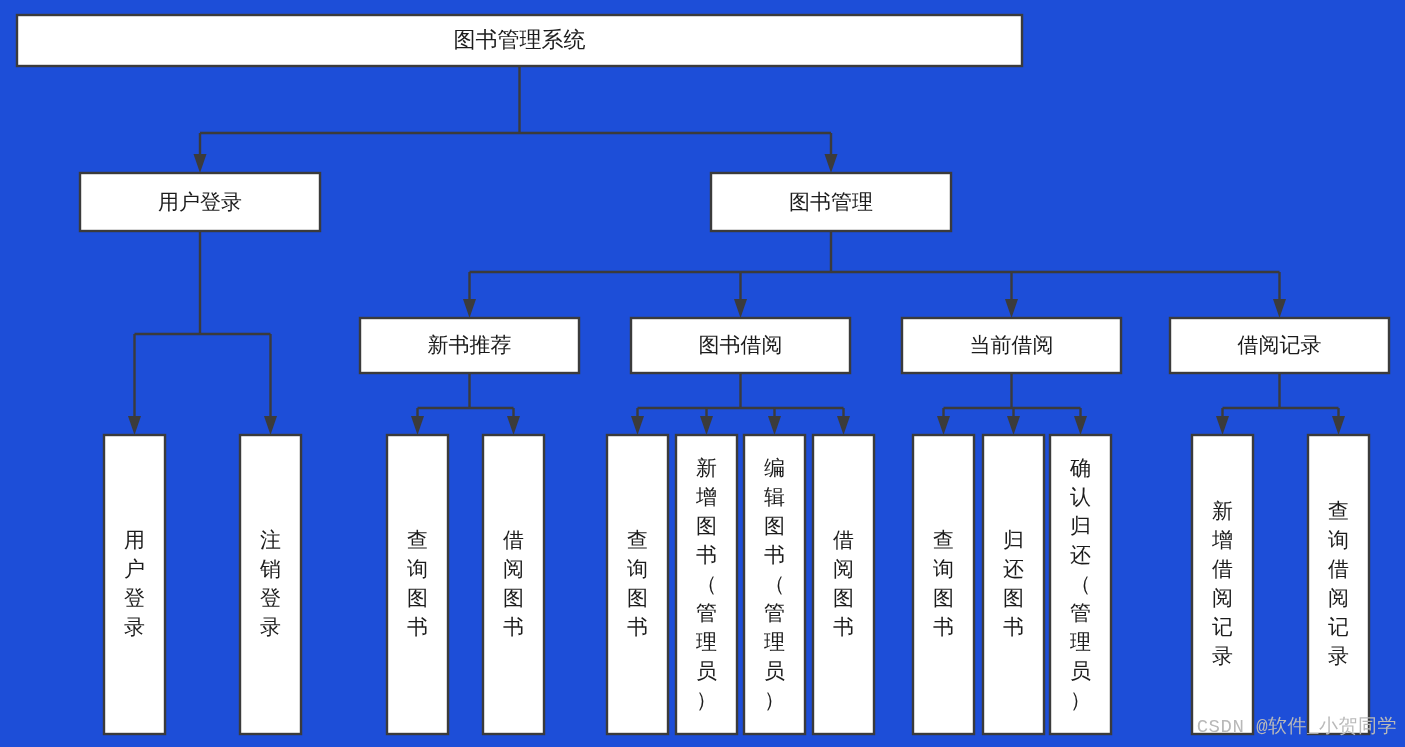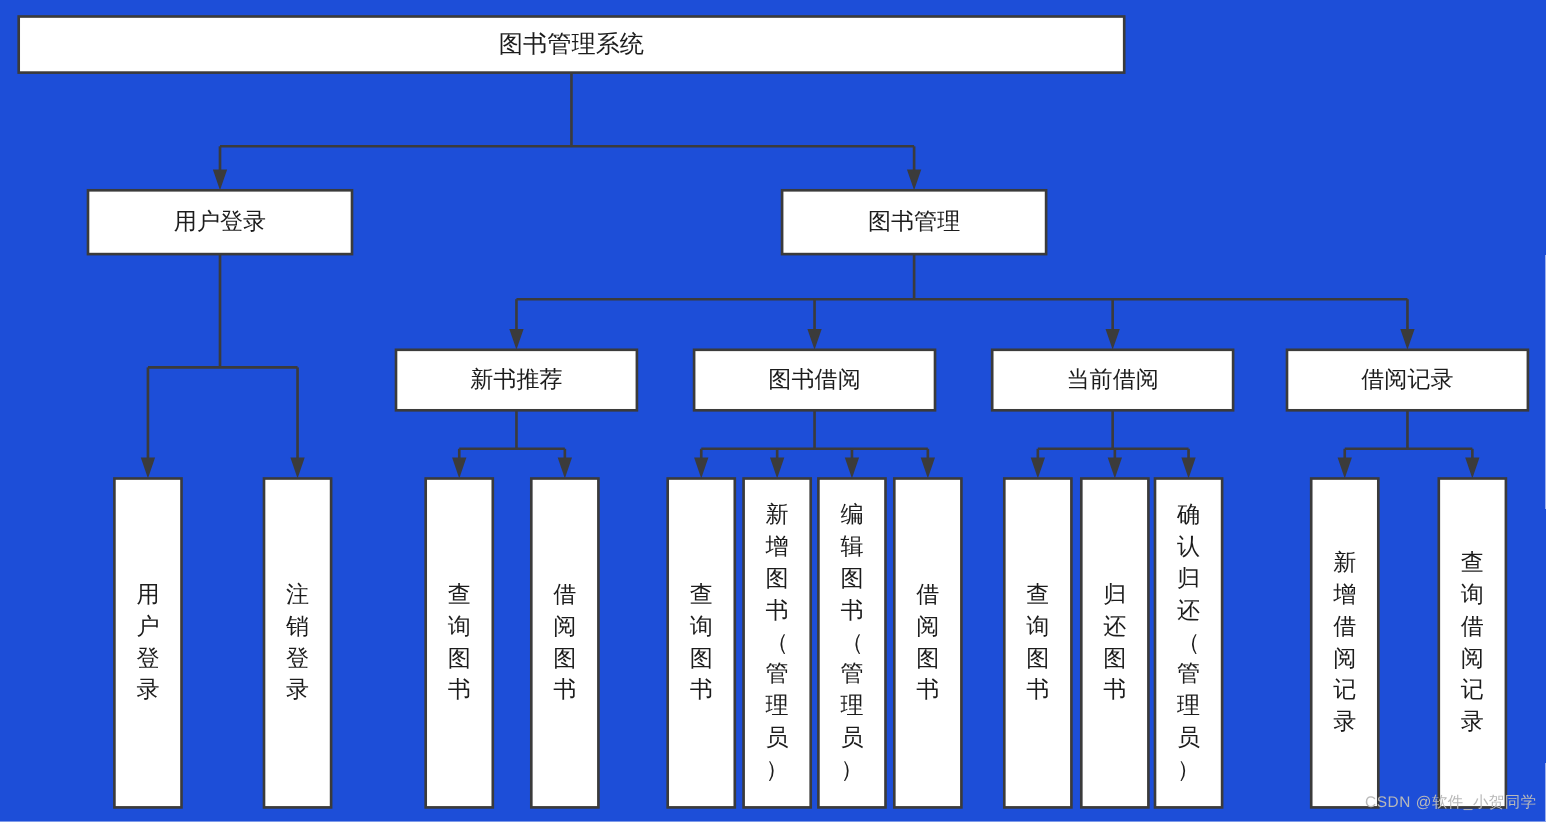--- a/index.html
+++ b/index.html
@@ -49,22 +49,22 @@
     text-anchor: middle;
   }
   .node-label.root {
     font-size: 22px;
   }
   .watermark {
     position: absolute;
     right: 8px;
     bottom: 8px;
     color: #b9b9b9;
-    font-size: 14px;
-    font-family: Liberation Sans, sans-serif;
+    font-size: 19px;
+    font-family: Liberation Mono, monospace;
     white-space: nowrap;
     user-select: none;
     letter-spacing: 0.5px;
   }
 </style>
 </head>
 <body>
 
 <div id="diagram-root">
   <svg id="tree-svg" viewBox="0 0 1405 747" xmlns="http://www.w3.org/2000/svg">

